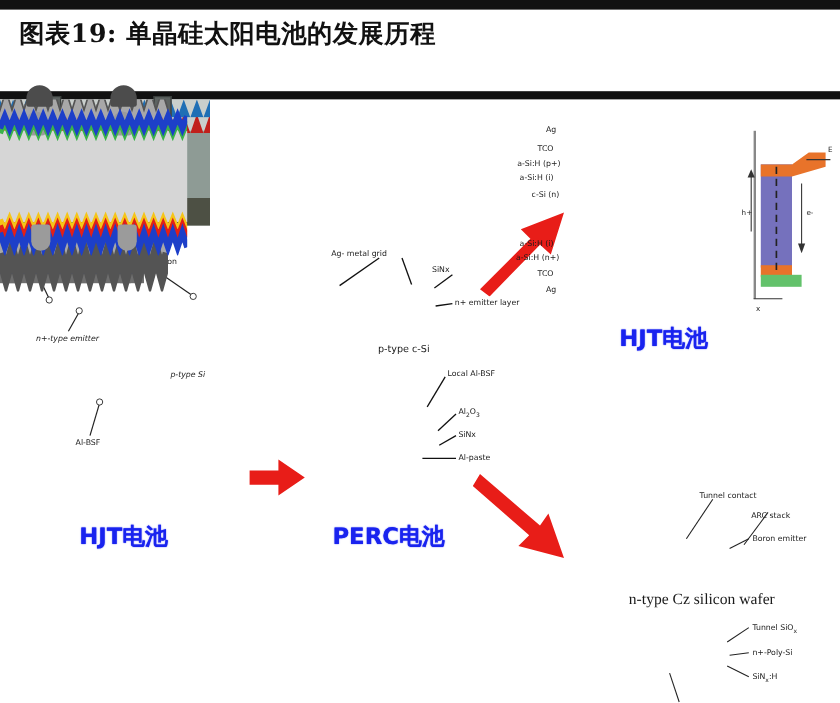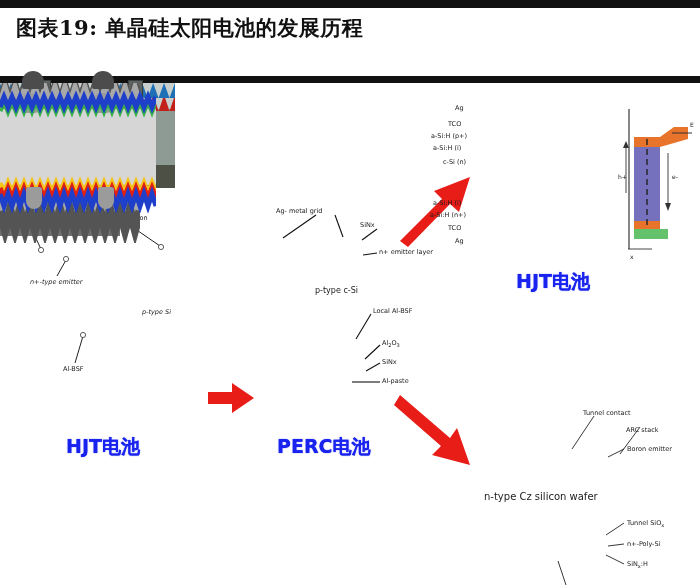--- a/index.html
+++ b/index.html
@@ -256,21 +256,21 @@
         <polyline points="0,105 4,115 8,105 12,115 16,105 20,115 24,105 28,115 32,105 36,115 40,105 44,115 48,105 52,115 56,105 60,115 64,105 68,115 72,105 76,115 80,105 84,115 88,105 92,115 96,105 100,115 104,105 108,115 112,105 116,115 120,105 124,115 128,105 132,115 136,105 140,115 144,105 148,115 152,105 156,115" fill="none" stroke="#e22016" stroke-width="5"></polyline>
         <polyline points="0,111 4,123 8,111 12,123 16,111 20,123 24,111 28,123 32,111 36,123 40,111 44,123 48,111 52,123 56,111 60,123 64,111 68,123 72,111 76,123 80,111 84,123 88,111 92,123 96,111 100,123 104,111 108,123 112,111 116,123 120,111 124,123 128,111 132,123 136,111 140,123 144,111 148,123 152,111 156,123" fill="none" stroke="#1d3fc9" stroke-width="5"></polyline>
       </svg>
       <div class="tc-bump" style="left:26px;top:104px;height:22px;border-radius:3px 3px 9px 9px;"></div>
       <div class="tc-bump" style="left:98px;top:104px;height:22px;border-radius:3px 3px 9px 9px;"></div>
     </div>
 
     <div class="lbl" style="left:583px;top:327px;">Tunnel contact</div>
     <div class="lbl" style="left:626px;top:344px;">ARC stack</div>
     <div class="lbl" style="left:627px;top:363px;">Boron emitter</div>
-    <div class="lbl" style="left:484px;top:409px;font-size:10px;">n-type Cz silicon wafer</div>
+    <div class="lbl" style="left:524px;top:409px;font-size:13px;font-family:Liberation Serif, serif;">n-type Cz silicon wafer</div>
     <div class="lbl" style="left:627px;top:437px;">Tunnel SiO<sub style="font-size:5px">x</sub></div>
     <div class="lbl" style="left:627px;top:458px;">n+-Poly-Si</div>
     <div class="lbl" style="left:627px;top:478px;">SiN<sub style="font-size:5px">x</sub>:H</div>
 
     <svg width="700" height="520" style="position:absolute;left:0;top:0;pointer-events:none">
       <line x1="594" y1="333" x2="572" y2="366" stroke="#222" stroke-width="0.9"></line>
       <line x1="640" y1="344" x2="620" y2="371" stroke="#222" stroke-width="0.9"></line>
       <line x1="624" y1="366" x2="608" y2="374" stroke="#222" stroke-width="0.9"></line>
       <line x1="624" y1="440" x2="606" y2="452" stroke="#222" stroke-width="0.9"></line>
       <line x1="624" y1="461" x2="608" y2="463" stroke="#222" stroke-width="0.9"></line>

